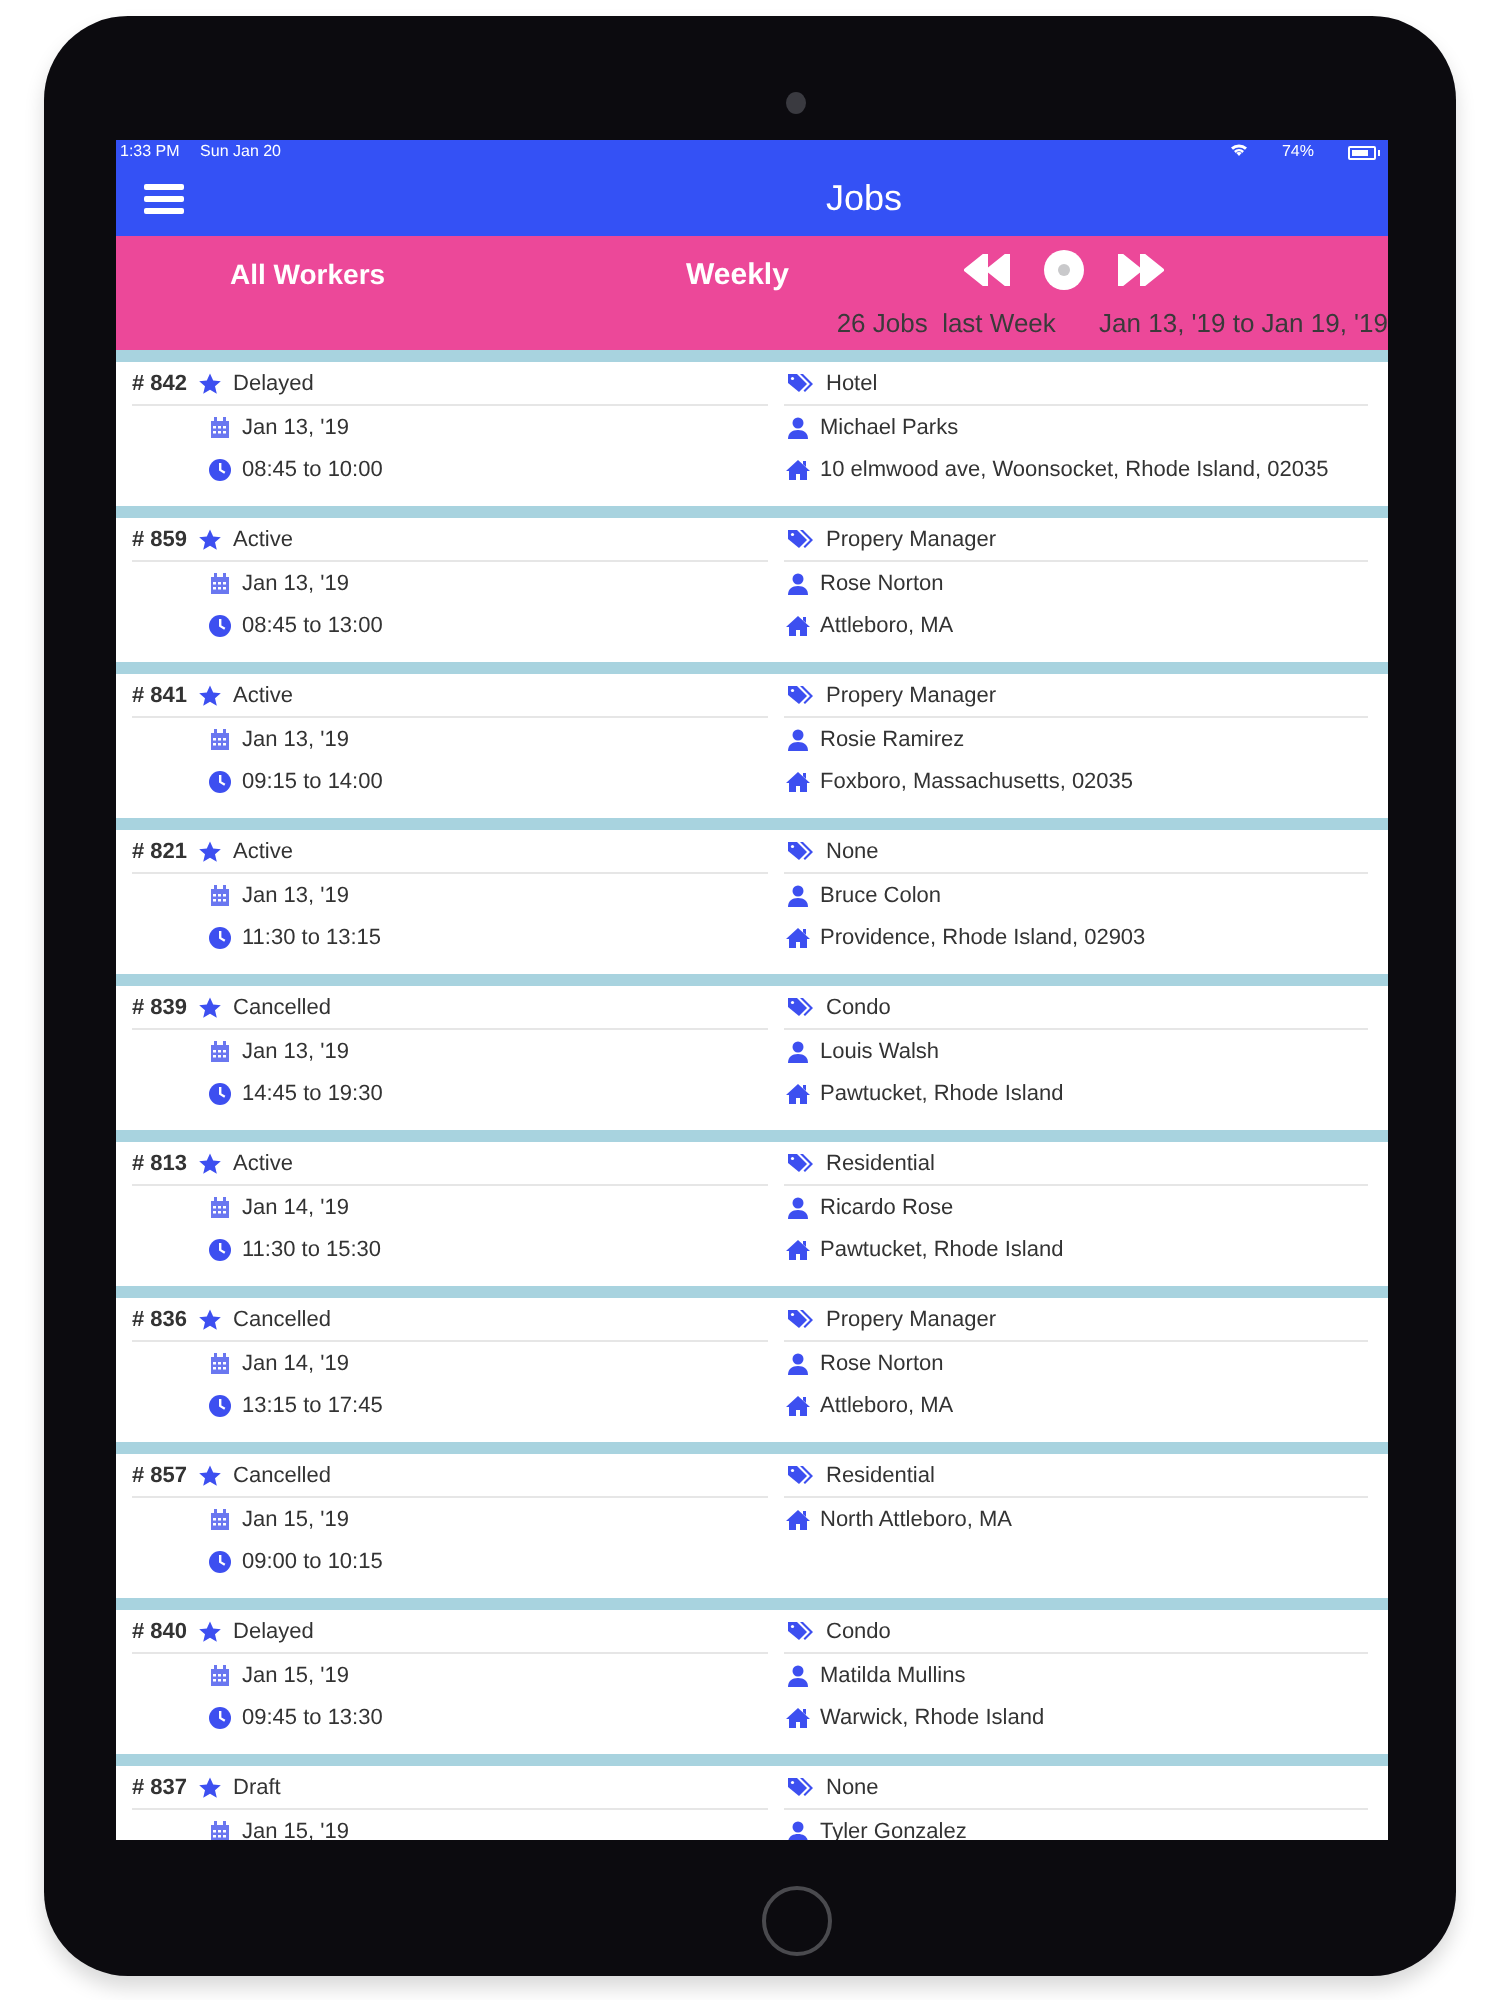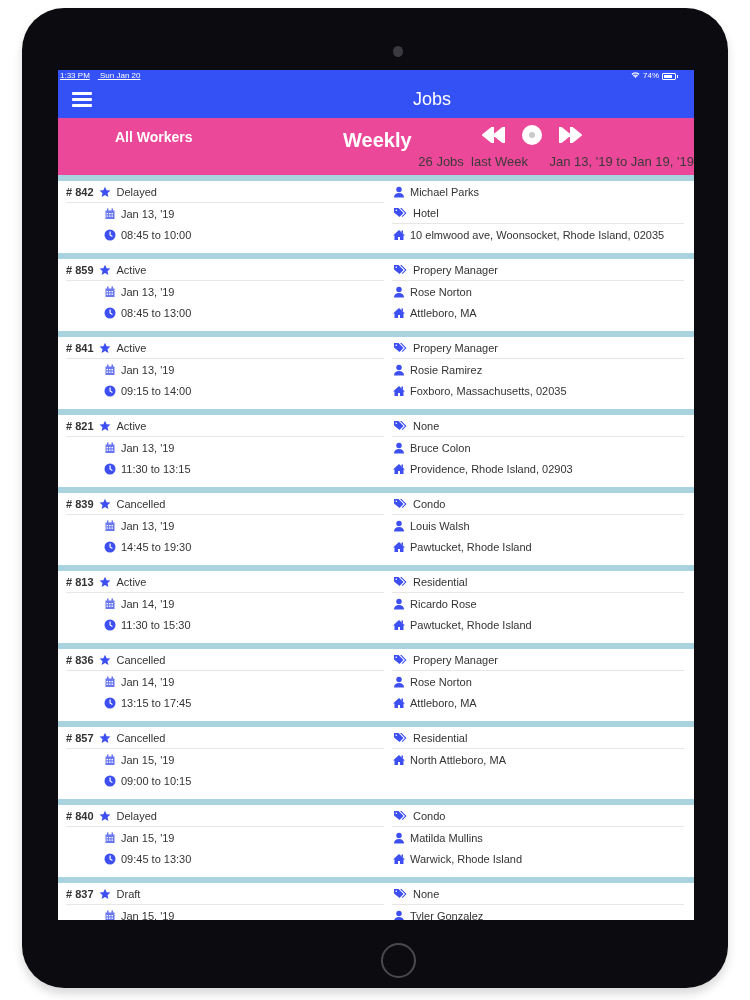--- a/index.html
+++ b/index.html
@@ -22,23 +22,23 @@
 
   .screen {
     position: absolute; left: 58px; top: 70px; width: 636px; height: 850px;
     background: #ffffff; overflow: hidden;
   }
 
   .status-bar {
     position: absolute; left: 0; top: 0; width: 636px; height: 11px;
     background: #3451f5; color: #ffffff; font-size: 8px; line-height: 11px;
   }
-  .status-bar .left { position: absolute; left: 2px; top: 0; text-decoration: underline; }
+  .status-bar .left { position: absolute; left: 2px; top: 0; }
   .status-bar .left span { margin-right: 8px; }
-  .status-bar .right { position: absolute; right: 18px; top: 0; display: flex; align-items: center; gap: 3px; }
+  .status-bar .right { position: absolute; right: 6px; top: 0; display: flex; align-items: center; gap: 17px; }
   .battery { width: 14px; height: 7px; border: 1px solid #fff; border-radius: 1px; position: relative; margin-top: 2px; }
   .battery::before { content: ""; position: absolute; left: 1px; top: 1px; width: 8px; height: 3px; background: #fff; }
   .battery::after { content: ""; position: absolute; right: -3px; top: 1px; width: 1px; height: 3px; background: #fff; }
 
   .nav-bar {
     position: absolute; left: 0; top: 11px; width: 748px; height: 37px;
     background: #3451f5; color: #ffffff;
   }
   .menu-icon { position: absolute; left: 14px; top: 11px; width: 20px; height: 16px; cursor: pointer; }
   .menu-icon i { display: block; width: 20px; height: 3px; background: #fff; margin-bottom: 3px; border-radius: 1px; }
@@ -51,21 +51,21 @@
   .add-icon::after { content: ""; position: absolute; left: 0; top: 8px; width: 20px; height: 4px; background: #fff; }
 
   .filter-bar {
     position: absolute; left: 0; top: 48px; width: 636px; height: 57px;
     background: #ec4899;
   }
   .filter-workers {
     position: absolute; left: 57px; top: 11px; font-size: 14px; font-weight: bold; color: #ffffff; cursor: pointer;
   }
   .filter-period {
-    position: absolute; left: 285px; top: 11px; font-size: 20px; font-weight: bold; color: #ffffff; cursor: pointer;
+    position: absolute; left: 285px; top: 11px; font-size: 15px; font-weight: bold; color: #ffffff; cursor: pointer;
   }
   .playback { position: absolute; left: 423px; top: 6px; display: flex; align-items: center; gap: 12px; }
   .pb-btn { width: 26px; height: 22px; display: flex; align-items: center; justify-content: center; cursor: pointer; }
   .pb-stop { width: 20px; height: 20px; border-radius: 50%; background: #fff; position: relative; }
   .pb-stop::after { content: ""; position: absolute; left: 7px; top: 7px; width: 6px; height: 6px; border-radius: 50%; background: #c9c9cb; }
   .summary-line {
     position: absolute; left: 0; right: 0; top: 36px; text-align: right; font-size: 13px; color: #3a3a3a;
     padding-left: 8px;
   }
   .summary-line .count { margin-right: 18px; }
@@ -171,38 +171,38 @@
         <span class="icon">
           <svg viewBox="0 0 24 24">
                 <circle cx="12" cy="12" r="11"></circle>
                 <path fill="#fff" d="M11 5h2.4v6.4l4 2.4-1.2 2-5.2-3.2z"></path>
               </svg>
         </span>
         <span>08:45 to 10:00</span>
       </div>
     </div>
     <div class="col-right">
+      <div class="row first">
+        <span class="icon" style="width:16px;">
+          <svg viewBox="0 0 28 24" style="width:15px">
+                <path d="M1 2h9l10 10-8 8L1 11z"></path>
+                <path d="M13 2h3l10 10-8 8-1.5-1.5 6.5-6.5z"></path>
+                <circle cx="5.5" cy="6.5" r="1.6" fill="#fff"></circle>
+              </svg>
+        </span>
+        <span>Hotel</span>
+      </div>
       <div class="row">
         <span class="icon">
           <svg viewBox="0 0 24 24">
                 <circle cx="12" cy="7" r="5.5"></circle>
                 <path d="M2 23c0-6 4-9 10-9s10 3 10 9z"></path>
               </svg>
         </span>
         <span>Michael Parks</span>
-      </div>
-      <div class="row first">
-        <span class="icon" style="width:16px;">
-          <svg viewBox="0 0 28 24" style="width:15px">
-                <path d="M1 2h9l10 10-8 8L1 11z"></path>
-                <path d="M13 2h3l10 10-8 8-1.5-1.5 6.5-6.5z"></path>
-                <circle cx="5.5" cy="6.5" r="1.6" fill="#fff"></circle>
-              </svg>
-        </span>
-        <span>Hotel</span>
       </div>
       <div class="row">
         <span class="icon">
           <svg viewBox="0 0 24 24">
                 <path d="M12 2L0 13h3v9h7v-6h4v6h7v-9h3z"></path>
                 <path d="M17 3h3v6l-3-2.7z"></path>
               </svg>
         </span>
         <span>10 elmwood ave, Woonsocket, Rhode Island, 02035</span>
       </div>

